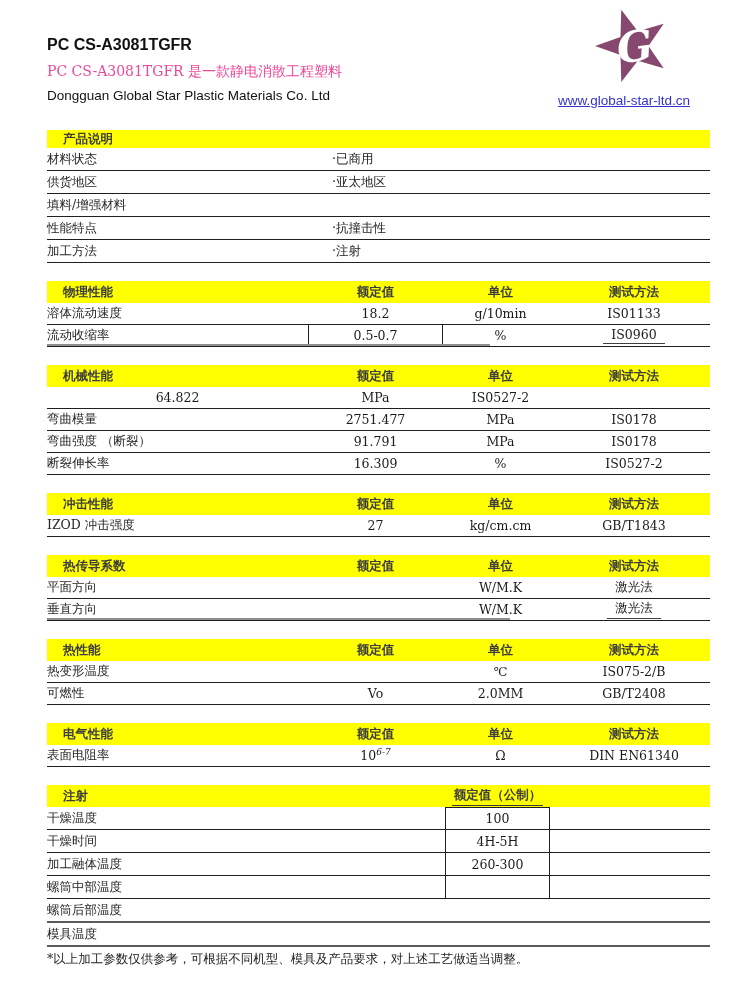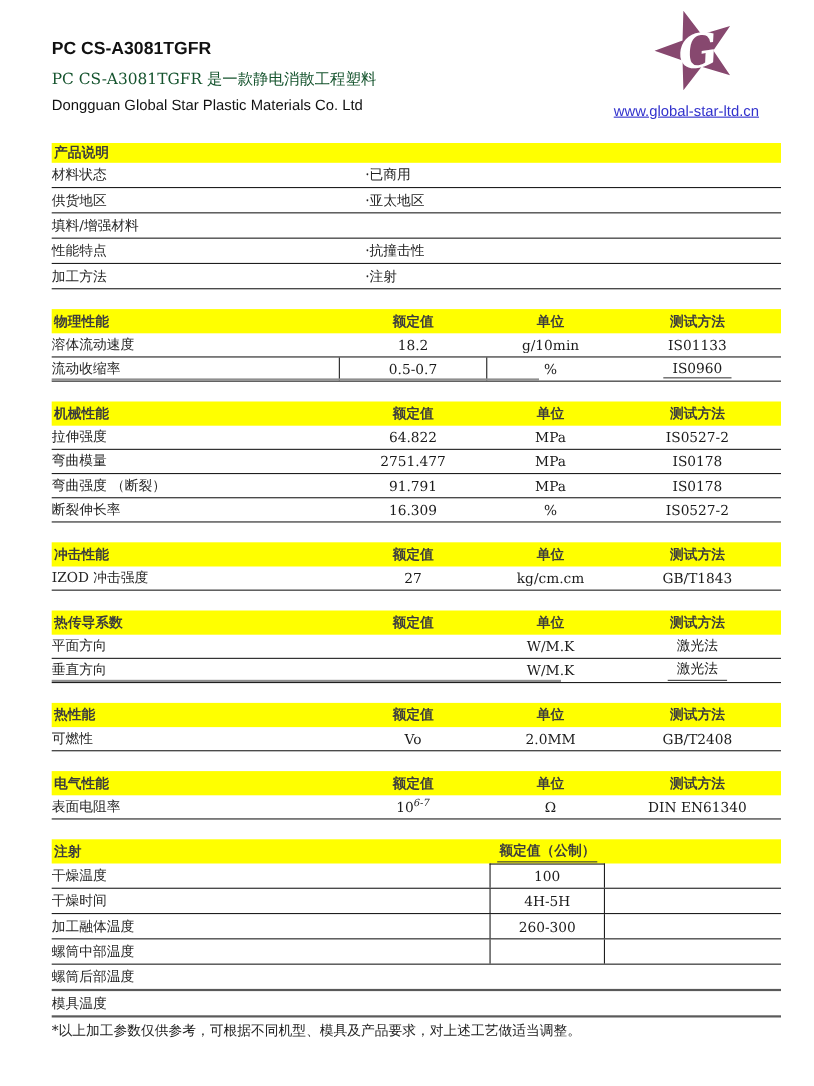--- a/index.html
+++ b/index.html
@@ -1,35 +1,35 @@
 <!DOCTYPE html>
 <html><head>
 <meta charset="utf-8">
 <style>
   html,body{margin:0;padding:0;background:#ffffff;}
   .page{position:relative;width:740px;height:987px;background:#fff;overflow:hidden;
         font-family:"DejaVu Serif","Liberation Serif",serif;color:#262626;}
   
   .doc-title{position:absolute;left:47px;top:36px;font-family:"Liberation Sans",sans-serif;
              font-weight:bold;font-size:16px;color:#111;}
-  .doc-subtitle{position:absolute;left:47px;top:63px;font-size:14px;color:#14532d;}
+  .doc-subtitle{position:absolute;left:47px;top:63px;font-size:14px;color:#ec4899;}
   .doc-company{position:absolute;left:47px;top:88px;font-family:"Liberation Sans",sans-serif;
                font-weight:normal;font-size:13.5px;color:#111;}
   .logo{position:absolute;left:578px;top:4px;width:112px;height:84px;}
   .logo text{font-family:"DejaVu Serif",serif;font-style:italic;font-weight:bold;}
   .site-link{position:absolute;top:93px;right:50px;font-family:"Liberation Sans",sans-serif;
              font-size:13.5px;color:#3232cd;text-decoration:underline;}
   
   .content{position:absolute;left:47px;top:130px;width:663px;}
   section{margin:0;}
   .gap{margin-top:18px;}
   
   .band{background:#FFFF00;display:grid;align-items:center;font-weight:bold;
         font-size:12.5px;color:#3d3d3d;}
-  .band .bt{padding-left:2px;}
+  .band .bt{padding-left:16px;}
   
   .info .band{grid-template-columns:1fr;height:18px;}
   .info .row{display:grid;grid-template-columns:263px 400px;align-items:center;
              height:22px;border-bottom:1.6px solid #1f1f1f;gap:22px;}
   
   .ptable .band{grid-template-columns:261px 135px 115px 152px;height:22px;}
   .ptable .row{display:grid;grid-template-columns:261px 135px 115px 152px;
                align-items:center;height:21px;border-bottom:1.6px solid #1f1f1f;}
   
   .inj .band{grid-template-columns:398px 105px 160px;height:22px;}
@@ -124,21 +124,20 @@
     </section>
 
     <section class="ptable gap">
       <div class="band">
         <div class="bt">机械性能</div>
         <div class="c">额定值</div>
         <div class="c">单位</div>
         <div class="c">测试方法</div>
       </div>
       <div class="row">
-        <div class="lbl">拉伸强度</div>
         <div class="c val">64.822</div>
         <div class="c val">MPa</div>
         <div class="c val">IS0527-2</div>
       </div>
       <div class="row">
         <div class="lbl">弯曲模量</div>
         <div class="c val">2751.477</div>
         <div class="c val">MPa</div>
         <div class="c val">IS0178</div>
       </div>
@@ -193,20 +192,26 @@
     </section>
 
     <section class="ptable gap">
       <div class="band">
         <div class="bt">热性能</div>
         <div class="c">额定值</div>
         <div class="c">单位</div>
         <div class="c">测试方法</div>
       </div>
       <div class="row">
+        <div class="lbl">热变形温度</div>
+        <div class="c val"></div>
+        <div class="c val">℃</div>
+        <div class="c val">IS075-2/B</div>
+      </div>
+      <div class="row">
         <div class="lbl">可燃性</div>
         <div class="c val">Vo</div>
         <div class="c val">2.0MM</div>
         <div class="c val">GB/T2408</div>
       </div>
     </section>
 
     <section class="ptable gap">
       <div class="band">
         <div class="bt">电气性能</div>

